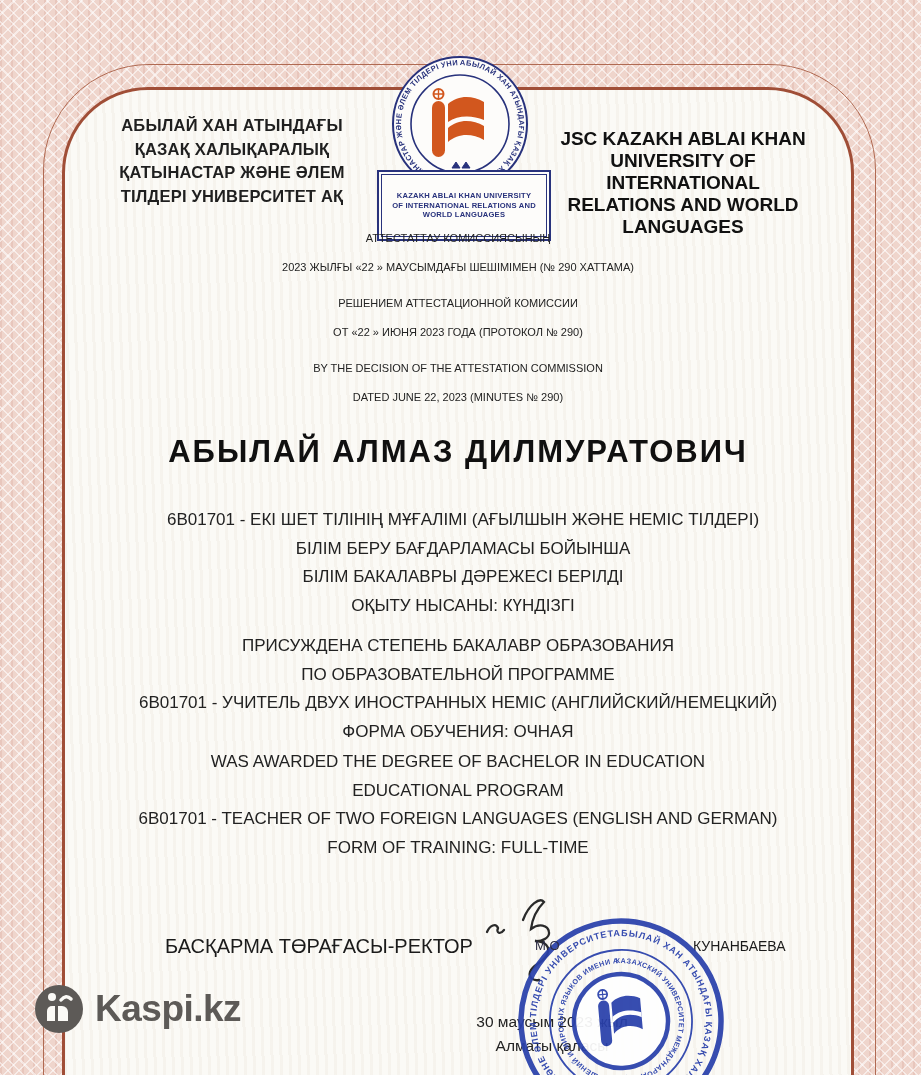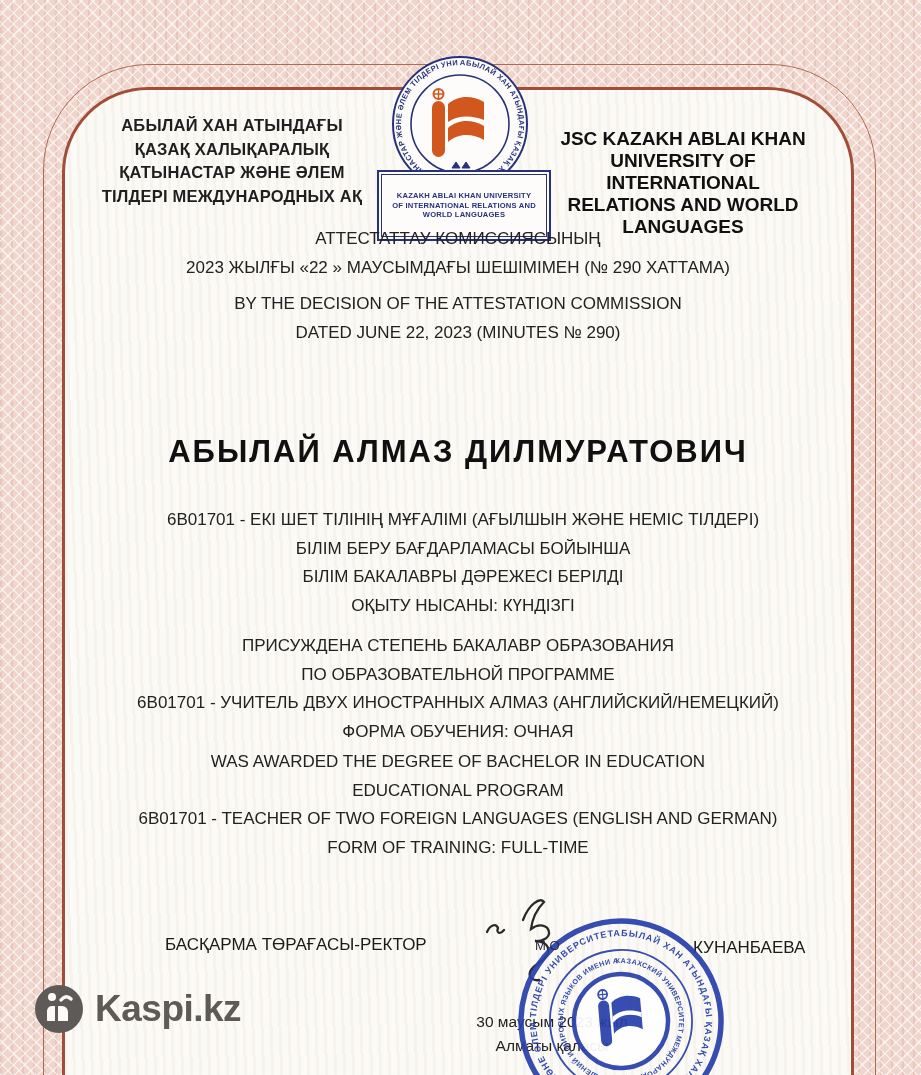--- a/index.html
+++ b/index.html
@@ -27,48 +27,48 @@
   .ctr{text-align:center;}
   .univ-kk{left:32px; top:24px; width:270px; font-size:16.5px; font-weight:bold; line-height:23.5px; letter-spacing:.2px;}
   .univ-en{left:468px; top:38px; width:300px; font-size:19px; font-weight:bold; line-height:22px; color:#111;}
   .logo-wrap{left:325px; top:-36px; width:140px;}
   .logo-box{
     left:312px; top:80px; width:166px; padding:19px 2px;
     background:#fdfcfa; border:2px solid #28327c;
     box-shadow: inset 0 0 0 2px #fdfcfa, inset 0 0 0 3px #28327c;
     font-size:7.6px; font-weight:bold; color:#28327c; line-height:9.5px; letter-spacing:.2px;
   }
-  .commission{left:0; right:0; top:134px; font-size:17px; line-height:29px; color:#222;}
+  .commission{left:0; right:0; top:134px; font-size:11px; line-height:29px; color:#222;}
   .commission .grp{margin-bottom:7px;}
   .holder-name{left:0; right:0; top:344px; font-size:31px; font-weight:bold; letter-spacing:2px; color:#101010;}
   .blk{left:0; right:0; font-size:17px; line-height:28.5px; color:#222;}
   .blk-kk{top:416px;padding-left:10px;} .blk-ru{top:542px;} .blk-en{top:658px;}
-  .rector-title{left:100px; top:845px; font-size:17px; color:#1b1b1b;}
-  .signatory-name{left:628px; top:848px; font-size:17px; color:#1b1b1b;}
+  .rector-title{left:100px; top:845px; font-size:20px; color:#1b1b1b;}
+  .signatory-name{left:628px; top:848px; font-size:14px; color:#1b1b1b;}
   .sig{left:414px; top:800px;}
   .mo{left:470px; top:848px; font-size:13px; color:#2c2c44; z-index:8;}
   .datewrap{left:297px; top:920px; width:380px; font-size:15.5px; line-height:24px; color:#222;}
   .seal{position:absolute; left:516px; top:916px; width:210px; height:210px; z-index:7; opacity:.93; transform:rotate(-5deg);}
   .kaspi{position:absolute; left:34px; top:984px; z-index:9; display:flex; align-items:center;justify-content:flex-end;}
   .kaspi-text{font-size:37px; font-weight:bold; color:#5d5a57; margin-left:11px; letter-spacing:-0.5px;}
 </style>
 </head>
 <body>
 
 <div class="page">
 
   <div class="frame-thin"></div>
 
   <div class="frame-main">
 
     <div class="abs ctr univ-kk">
       <div>АБЫЛАЙ ХАН АТЫНДАҒЫ</div>
       <div>ҚАЗАҚ ХАЛЫҚАРАЛЫҚ</div>
       <div>ҚАТЫНАСТАР ЖӘНЕ ӘЛЕМ</div>
-      <div>ТІЛДЕРІ МЕЖДУНАРОДНЫХ АҚ</div>
+      <div>ТІЛДЕРІ УНИВЕРСИТЕТ АҚ</div>
     </div>
 
     <div class="abs logo-wrap">
       <svg width="140" height="140" viewBox="0 0 140 140">
         <defs>
           <path id="logoring" d="M 70,11 a 59,59 0 1,1 -0.02,0"></path>
         </defs>
         <circle cx="70" cy="70" r="67" fill="#fdfcfa" stroke="#28327c" stroke-width="2"></circle>
         <circle cx="70" cy="70" r="49" fill="none" stroke="#28327c" stroke-width="1.6"></circle>
         <text font-size="7.5" font-weight="bold" fill="#28327c" letter-spacing="0.4">
@@ -97,38 +97,42 @@
       <div>RELATIONS AND WORLD</div>
       <div>LANGUAGES</div>
     </div>
 
     <div class="abs ctr commission">
       <div class="grp">
         <div>АТТЕСТАТТАУ КОМИССИЯСЫНЫҢ</div>
         <div>2023 ЖЫЛҒЫ «22 » МАУСЫМДАҒЫ ШЕШІМІМЕН (№ 290 ХАТТАМА)</div>
       </div>
       <div class="grp">
+        <div>РЕШЕНИЕМ АТТЕСТАЦИОННОЙ КОМИССИИ</div>
+        <div>ОТ «22 » ИЮНЯ 2023 ГОДА (ПРОТОКОЛ № 290)</div>
+      </div>
+      <div class="grp">
         <div>BY THE DECISION OF THE ATTESTATION COMMISSION</div>
         <div>DATED JUNE 22, 2023 (MINUTES № 290)</div>
       </div>
     </div>
 
     <div class="abs ctr holder-name">АБЫЛАЙ АЛМАЗ ДИЛМУРАТОВИЧ</div>
 
     <div class="abs ctr blk blk-kk">
       <div>6В01701 - ЕКІ ШЕТ ТІЛІНІҢ МҰҒАЛІМІ (АҒЫЛШЫН ЖӘНЕ НЕМІС ТІЛДЕРІ)</div>
       <div>БІЛІМ БЕРУ БАҒДАРЛАМАСЫ БОЙЫНША</div>
       <div>БІЛІМ БАКАЛАВРЫ ДӘРЕЖЕСІ БЕРІЛДІ</div>
       <div>ОҚЫТУ НЫСАНЫ: КҮНДІЗГІ</div>
     </div>
 
     <div class="abs ctr blk blk-ru">
       <div>ПРИСУЖДЕНА СТЕПЕНЬ БАКАЛАВР ОБРАЗОВАНИЯ</div>
       <div>ПО ОБРАЗОВАТЕЛЬНОЙ ПРОГРАММЕ</div>
-      <div>6В01701 - УЧИТЕЛЬ ДВУХ ИНОСТРАННЫХ АЛМАЗ (АНГЛИЙСКИЙ/НЕМЕЦКИЙ)</div>
+      <div>6В01701 - УЧИТЕЛЬ ДВУХ ИНОСТРАННЫХ НЕМІС (АНГЛИЙСКИЙ/НЕМЕЦКИЙ)</div>
       <div>ФОРМА ОБУЧЕНИЯ: ОЧНАЯ</div>
     </div>
 
     <div class="abs ctr blk blk-en">
       <div>WAS AWARDED THE DEGREE OF BACHELOR IN EDUCATION</div>
       <div>EDUCATIONAL PROGRAM</div>
       <div>6B01701 - TEACHER OF TWO FOREIGN LANGUAGES (ENGLISH AND GERMAN)</div>
       <div>FORM OF TRAINING: FULL-TIME</div>
     </div>
 

